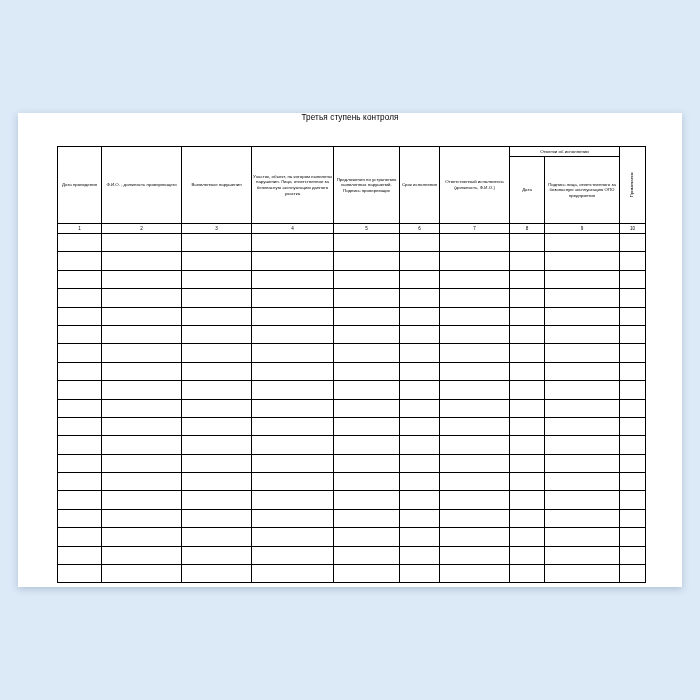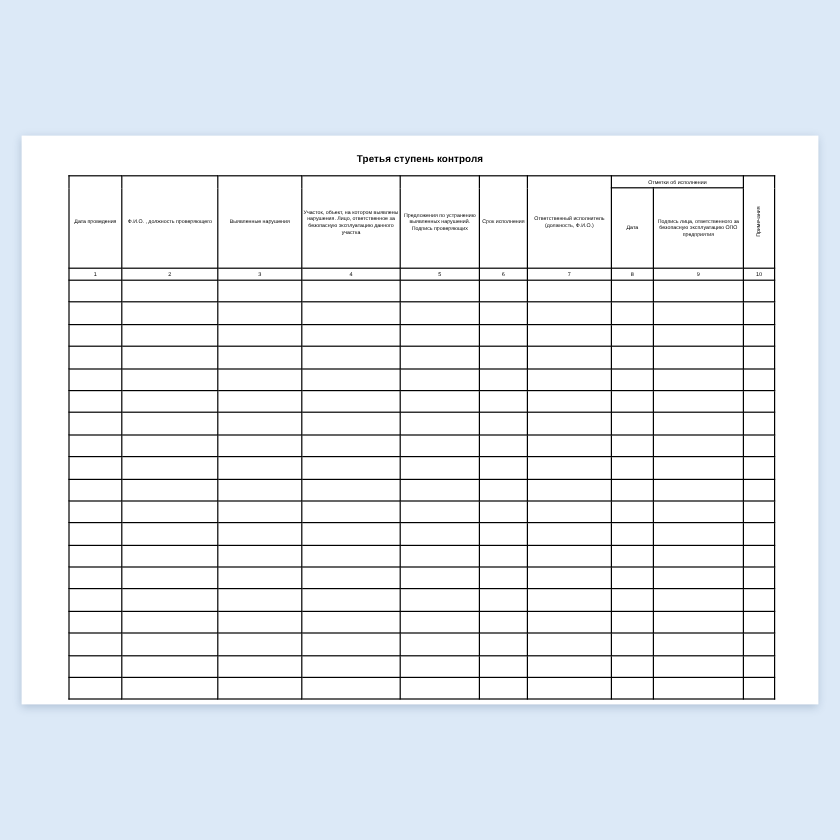--- a/index.html
+++ b/index.html
@@ -23,23 +23,22 @@
     left: 18px;
     top: 113px;
     width: 664px;
     height: 474px;
     background: #ffffff;
     box-shadow: 0 2px 7px rgba(40, 70, 110, 0.25);
   }
   .doc-title {
     text-align: center;
     font-size: 8.2px;
-    font-weight: bold;
+    font-weight: normal;
     color: #000;
-    margin-top: 15px;
     letter-spacing: 0.1px;
   }
   .table-wrap {
     position: absolute;
     left: 39px;
     top: 33px;
     width: 588px;
   }
   table.grid {
     border-collapse: collapse;

